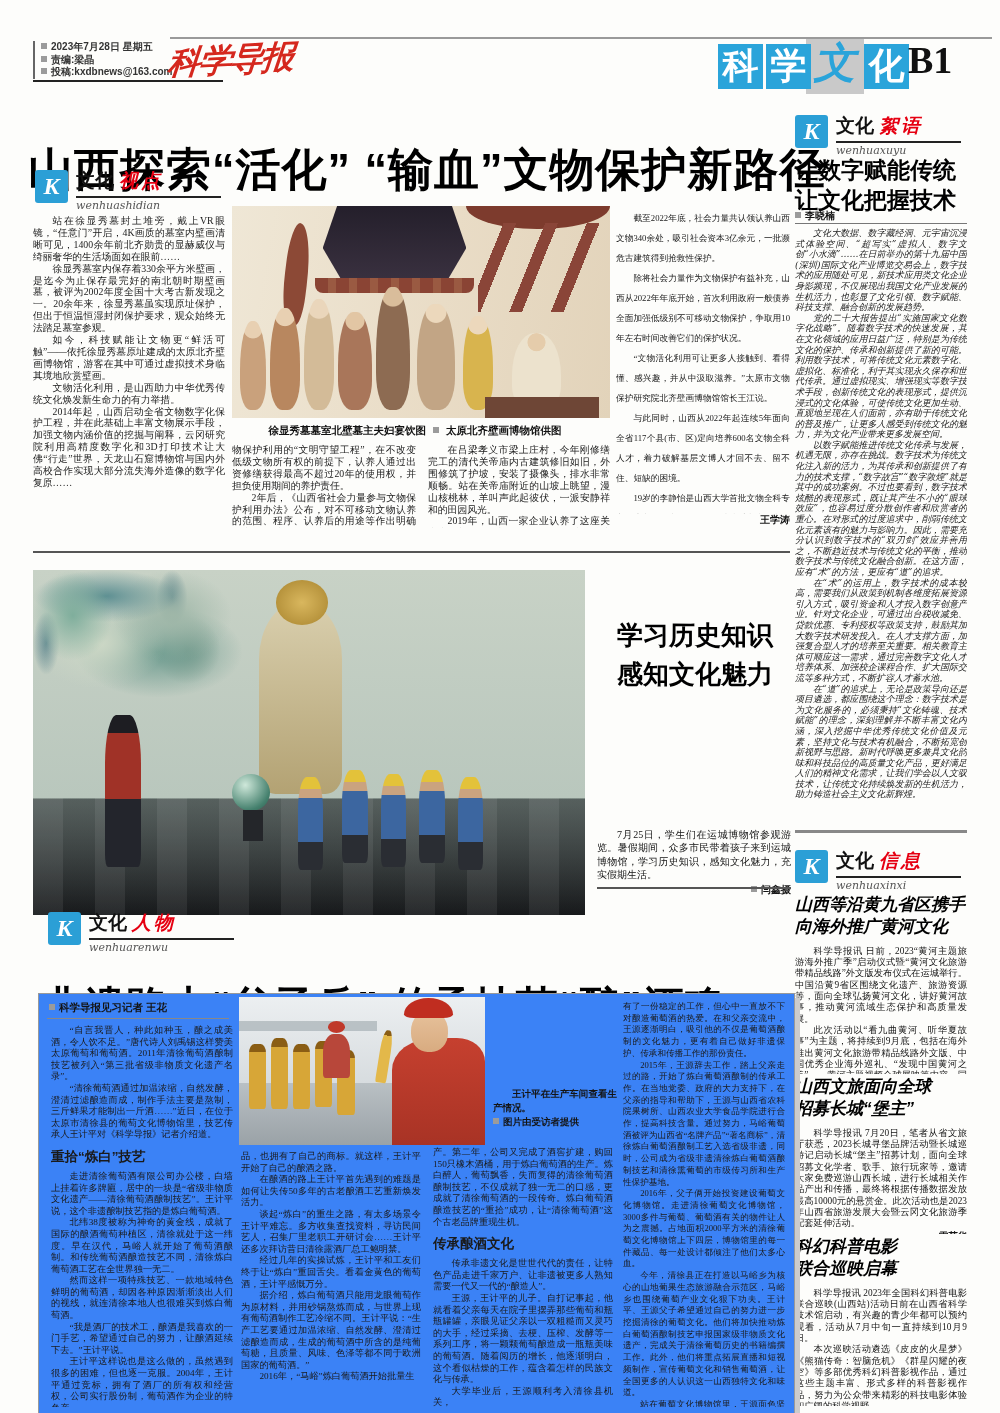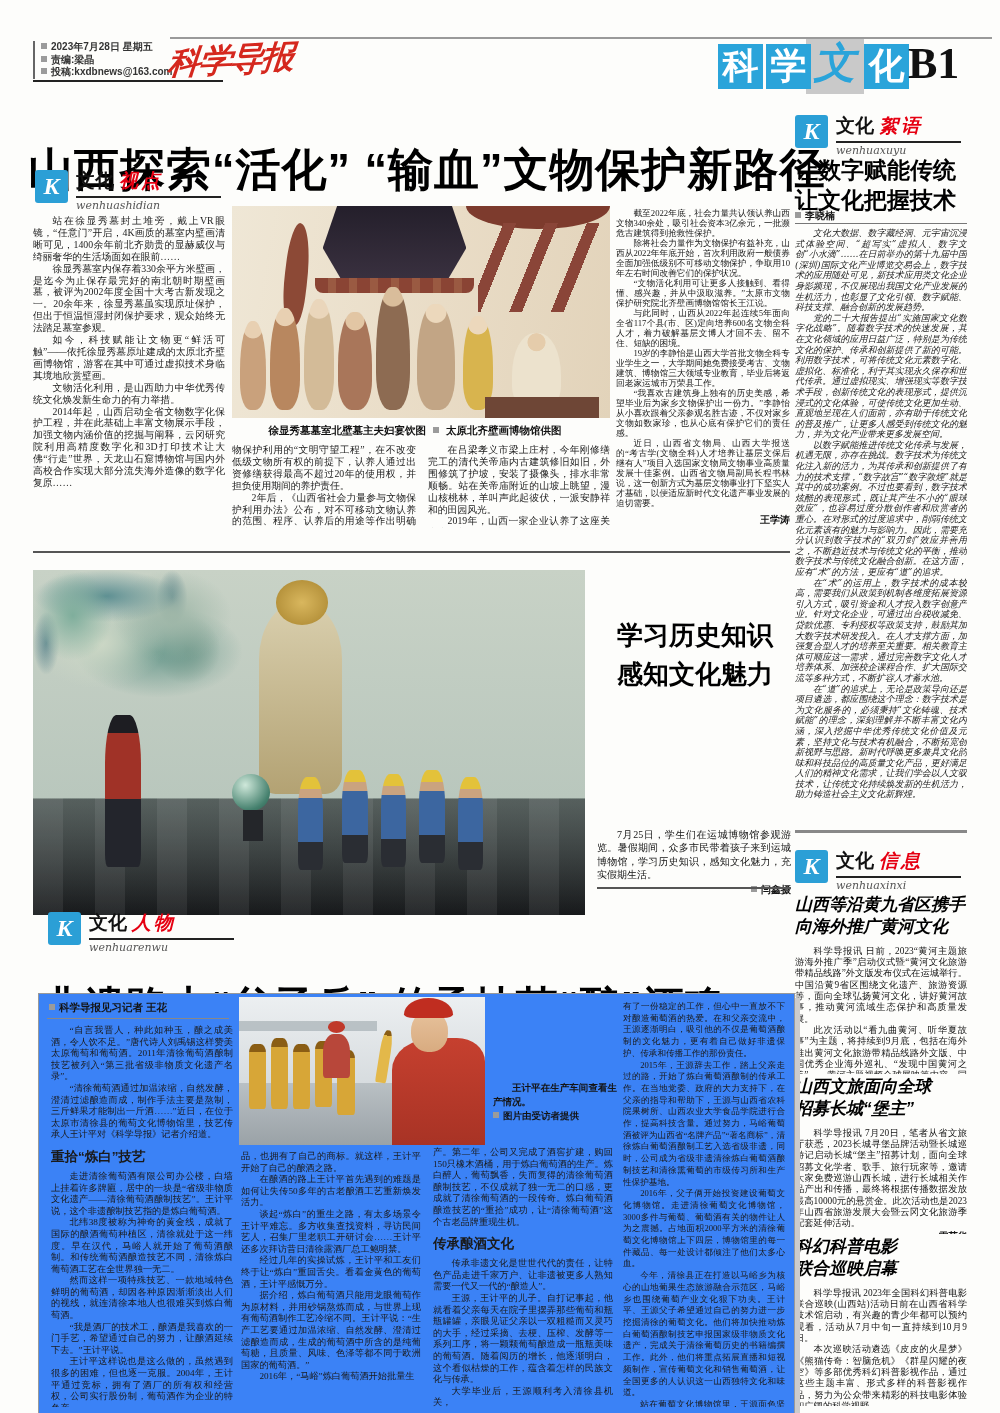--- a/index.html
+++ b/index.html
@@ -13,42 +13,42 @@
   .top-rule{left:170px;top:27px;width:822px;height:2px;background:#9a9a9a;}
   .issue-info{left:33px;top:31px;width:150px;border-left:2px solid #666;padding-left:6px;
               font-family:"Liberation Sans",sans-serif;font-size:10px;font-weight:bold;color:#333;line-height:12.5px;}
   .issue-underline{left:33px;top:70px;width:190px;height:2px;background:#222;}
   .paper-logo{left:160px;top:28px;width:140px;text-align:center;font-family:"DejaVu Serif",serif;
               font-style:italic;font-weight:bold;font-size:33px;color:#d5281e;transform:skewX(-8deg) rotate(-3deg);letter-spacing:-2px;}
   .sec-gray{left:806px;top:29px;width:58px;height:55px;background:#c9c9c9;}
   .sec-char{top:34px;width:45px;height:45px;display:flex;align-items:center;justify-content:center;
             font-family:"Liberation Sans",sans-serif;font-weight:900;font-size:36px;background:#2aa4da;color:#fff;}
   .sec-char.on-gray{background:transparent;color:#2aa4da;font-size:42px;font-style:italic;}
-  .page-no{left:908px;top:28px;font-family:"Liberation Serif",serif;font-weight:bold;font-size:44px;color:#111;}
+  .page-no{left:908px;top:28px;font-family:"Liberation Serif",serif;font-weight:bold;font-size:38px;color:#111;}
 
   
   .kicker{height:46px;}
   .k-badge{position:absolute;left:0;top:2px;width:33px;height:33px;background:#2b9fd6;color:#fff;border-radius:3px;
            display:flex;align-items:center;justify-content:center;font:bold italic 24px "Liberation Serif",serif;}
   .k-body{margin-left:41px;}
   .k-label{display:inline-block;min-width:145px;border-bottom:2px solid #222;padding-bottom:2px;
            font-family:"Liberation Sans",sans-serif;font-weight:bold;font-size:19px;color:#111;white-space:nowrap;}
   .k-red{color:#e60012;font-style:italic;margin-left:5px;letter-spacing:3px;font-family:"DejaVu Serif",serif;}
   .k-pinyin{font:italic 11px "DejaVu Serif",serif;color:#555;margin-top:1px;}
 
   
   .main-headline{left:28px;top:100px;width:735px;text-align:center;white-space:nowrap;
                  font-family:"Liberation Sans",sans-serif;font-weight:900;font-size:45px;letter-spacing:1px;color:#000;}
   .col{position:absolute;overflow:hidden;text-align:justify;font-size:9.8px;line-height:11.9px;color:#1a1a1a;}
   .para{margin:0;text-indent:2em;}
   .para.cont{text-indent:0;}
   .lead-col1{left:33px;top:205px;width:192px;height:312px;}
   .lead-col2{left:232px;top:434px;width:184px;height:84px;}
   .lead-col3{left:428px;top:434px;width:182px;height:84px;}
-  .lead-col4{left:616px;top:198px;width:174px;height:306px;font-size:8.7px;line-height:10px;}
+  .lead-col4{left:616px;top:198px;width:174px;height:306px;font-size:8.7px;line-height:20px;}
   .lead-author{left:616px;top:503px;width:174px;text-align:right;font-weight:bold;font-size:10px;}
   .lead-imgcap{left:226px;top:414px;width:378px;text-align:center;font:bold 10.5px "Liberation Sans",sans-serif;color:#111;}
   .rule-main{left:33px;top:541px;width:757px;height:2px;background:#555;}
 
   
   .photo{position:absolute;overflow:hidden;}
   .mural1{left:232px;top:196px;width:378px;height:212px;background:linear-gradient(100deg,#efe7d6,#e9dcc6 55%,#e2d3ba);}
   .m1.dark{left:24%;top:0;width:38%;height:36%;background:linear-gradient(#241f2b,#3a3140);
            clip-path:polygon(10% 0,90% 0,100% 55%,86% 100%,14% 100%,0 55%);}
   .m1.val{left:22%;top:34%;width:42%;height:7%;background:repeating-linear-gradient(90deg,#8a4434 0 13px,#9a5a42 13px 21px);border-radius:0 0 8px 8px;}
@@ -115,21 +115,21 @@
                 font-weight:900;font-size:42px;color:#000;}
   .person-box{left:38px;top:983px;width:755px;height:420px;background:#3b82f6;border:1px solid #999;box-shadow:5px 5px 0 #cccccc;}
   .byline{left:10px;top:7px;font:bold 10.5px "Liberation Sans",sans-serif;}
   .byline-rule{left:8px;top:24px;width:182px;height:1px;background:#888;}
   .p-col{font-size:9.2px;line-height:11.6px;}
   .p-col1{left:12px;top:31px;width:182px;height:382px;}
   .p-col2{left:202px;top:157px;width:180px;height:256px;}
   .p-col3{left:394px;top:153px;width:180px;height:260px;}
   .p-col4{left:584px;top:7px;width:162px;height:406px;font-size:8.6px;line-height:11.7px;}
   .subhead{font:bold 13.5px "Liberation Sans",sans-serif;margin:7px 0 5px;text-indent:0;}
-  .wp-caption{left:454px;top:87px;width:124px;font:bold 9.5px "Liberation Sans",sans-serif;line-height:14px;text-align:justify;}
+  .wp-caption{left:454px;top:93px;width:124px;font:bold 9.5px "Liberation Sans",sans-serif;line-height:14px;text-align:justify;}
 
   .winephoto{left:200px;top:3px;width:246px;height:148px;background:linear-gradient(#eceff1,#d7dcdf 58%,#b9c0c4 58%,#9aa2a7);}
   .wp.shelf{left:0;top:16%;width:56%;height:7%;background:rgba(150,160,165,0.55);}
   .wp.bottle{top:32%;width:7%;height:44%;border-radius:30% 30% 12% 12%/14% 14% 8% 8%;
              background:linear-gradient(#8a5d14 0 12%,#d7a637 12%);}
   .wp.b1{left:4%;}.wp.b2{left:13%;top:28%;height:48%;}.wp.b3{left:22%;}.wp.b4{left:31%;top:30%;}.wp.b5{left:40%;top:36%;}
   .wp.p2cap{left:36%;top:16%;width:7%;height:8%;background:#c0392b;border-radius:50%;}
   .wp.p2{left:34%;top:25%;width:11%;height:30%;background:#b8473a;border-radius:40% 40% 10% 10%;}
   .wp.man{left:62%;top:28%;width:38%;height:72%;background:linear-gradient(#c6402f,#a83325);border-radius:45% 30% 0 0/30% 22% 0 0;}
   .wp.head{left:70%;top:9%;width:15%;height:28%;background:linear-gradient(#e7c29c,#d8ab80);border-radius:50% 50% 45% 45%;}

